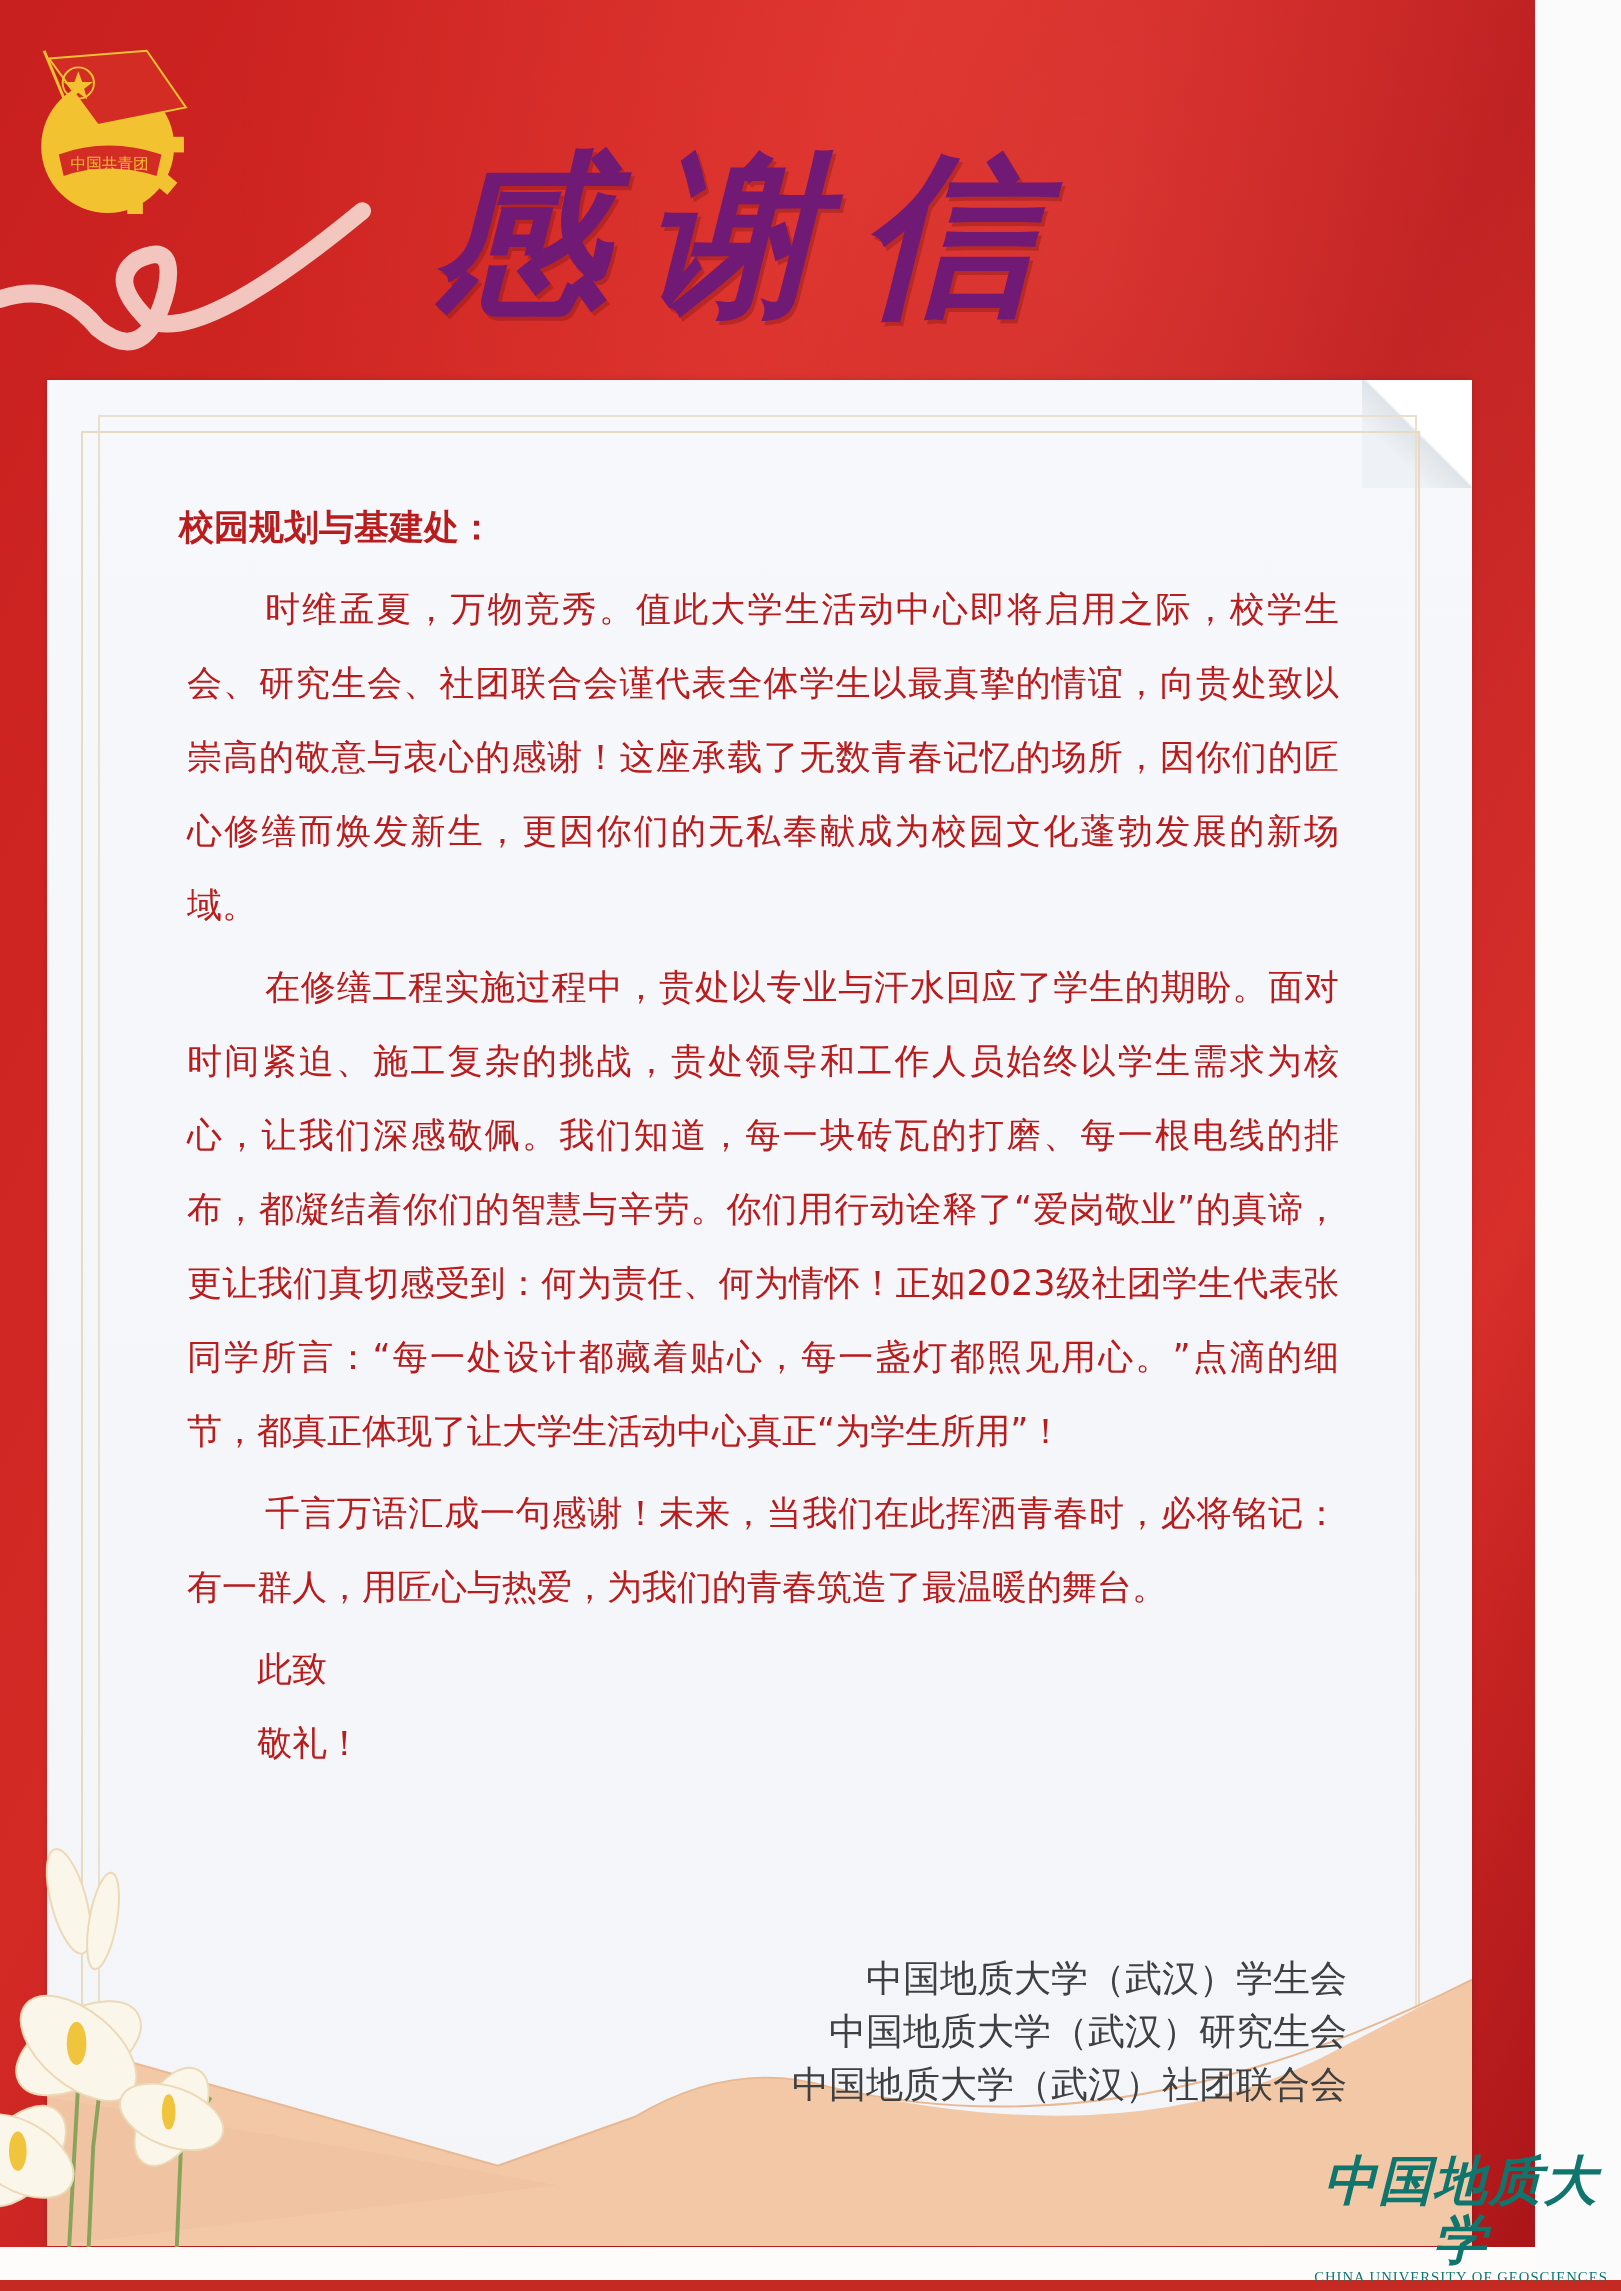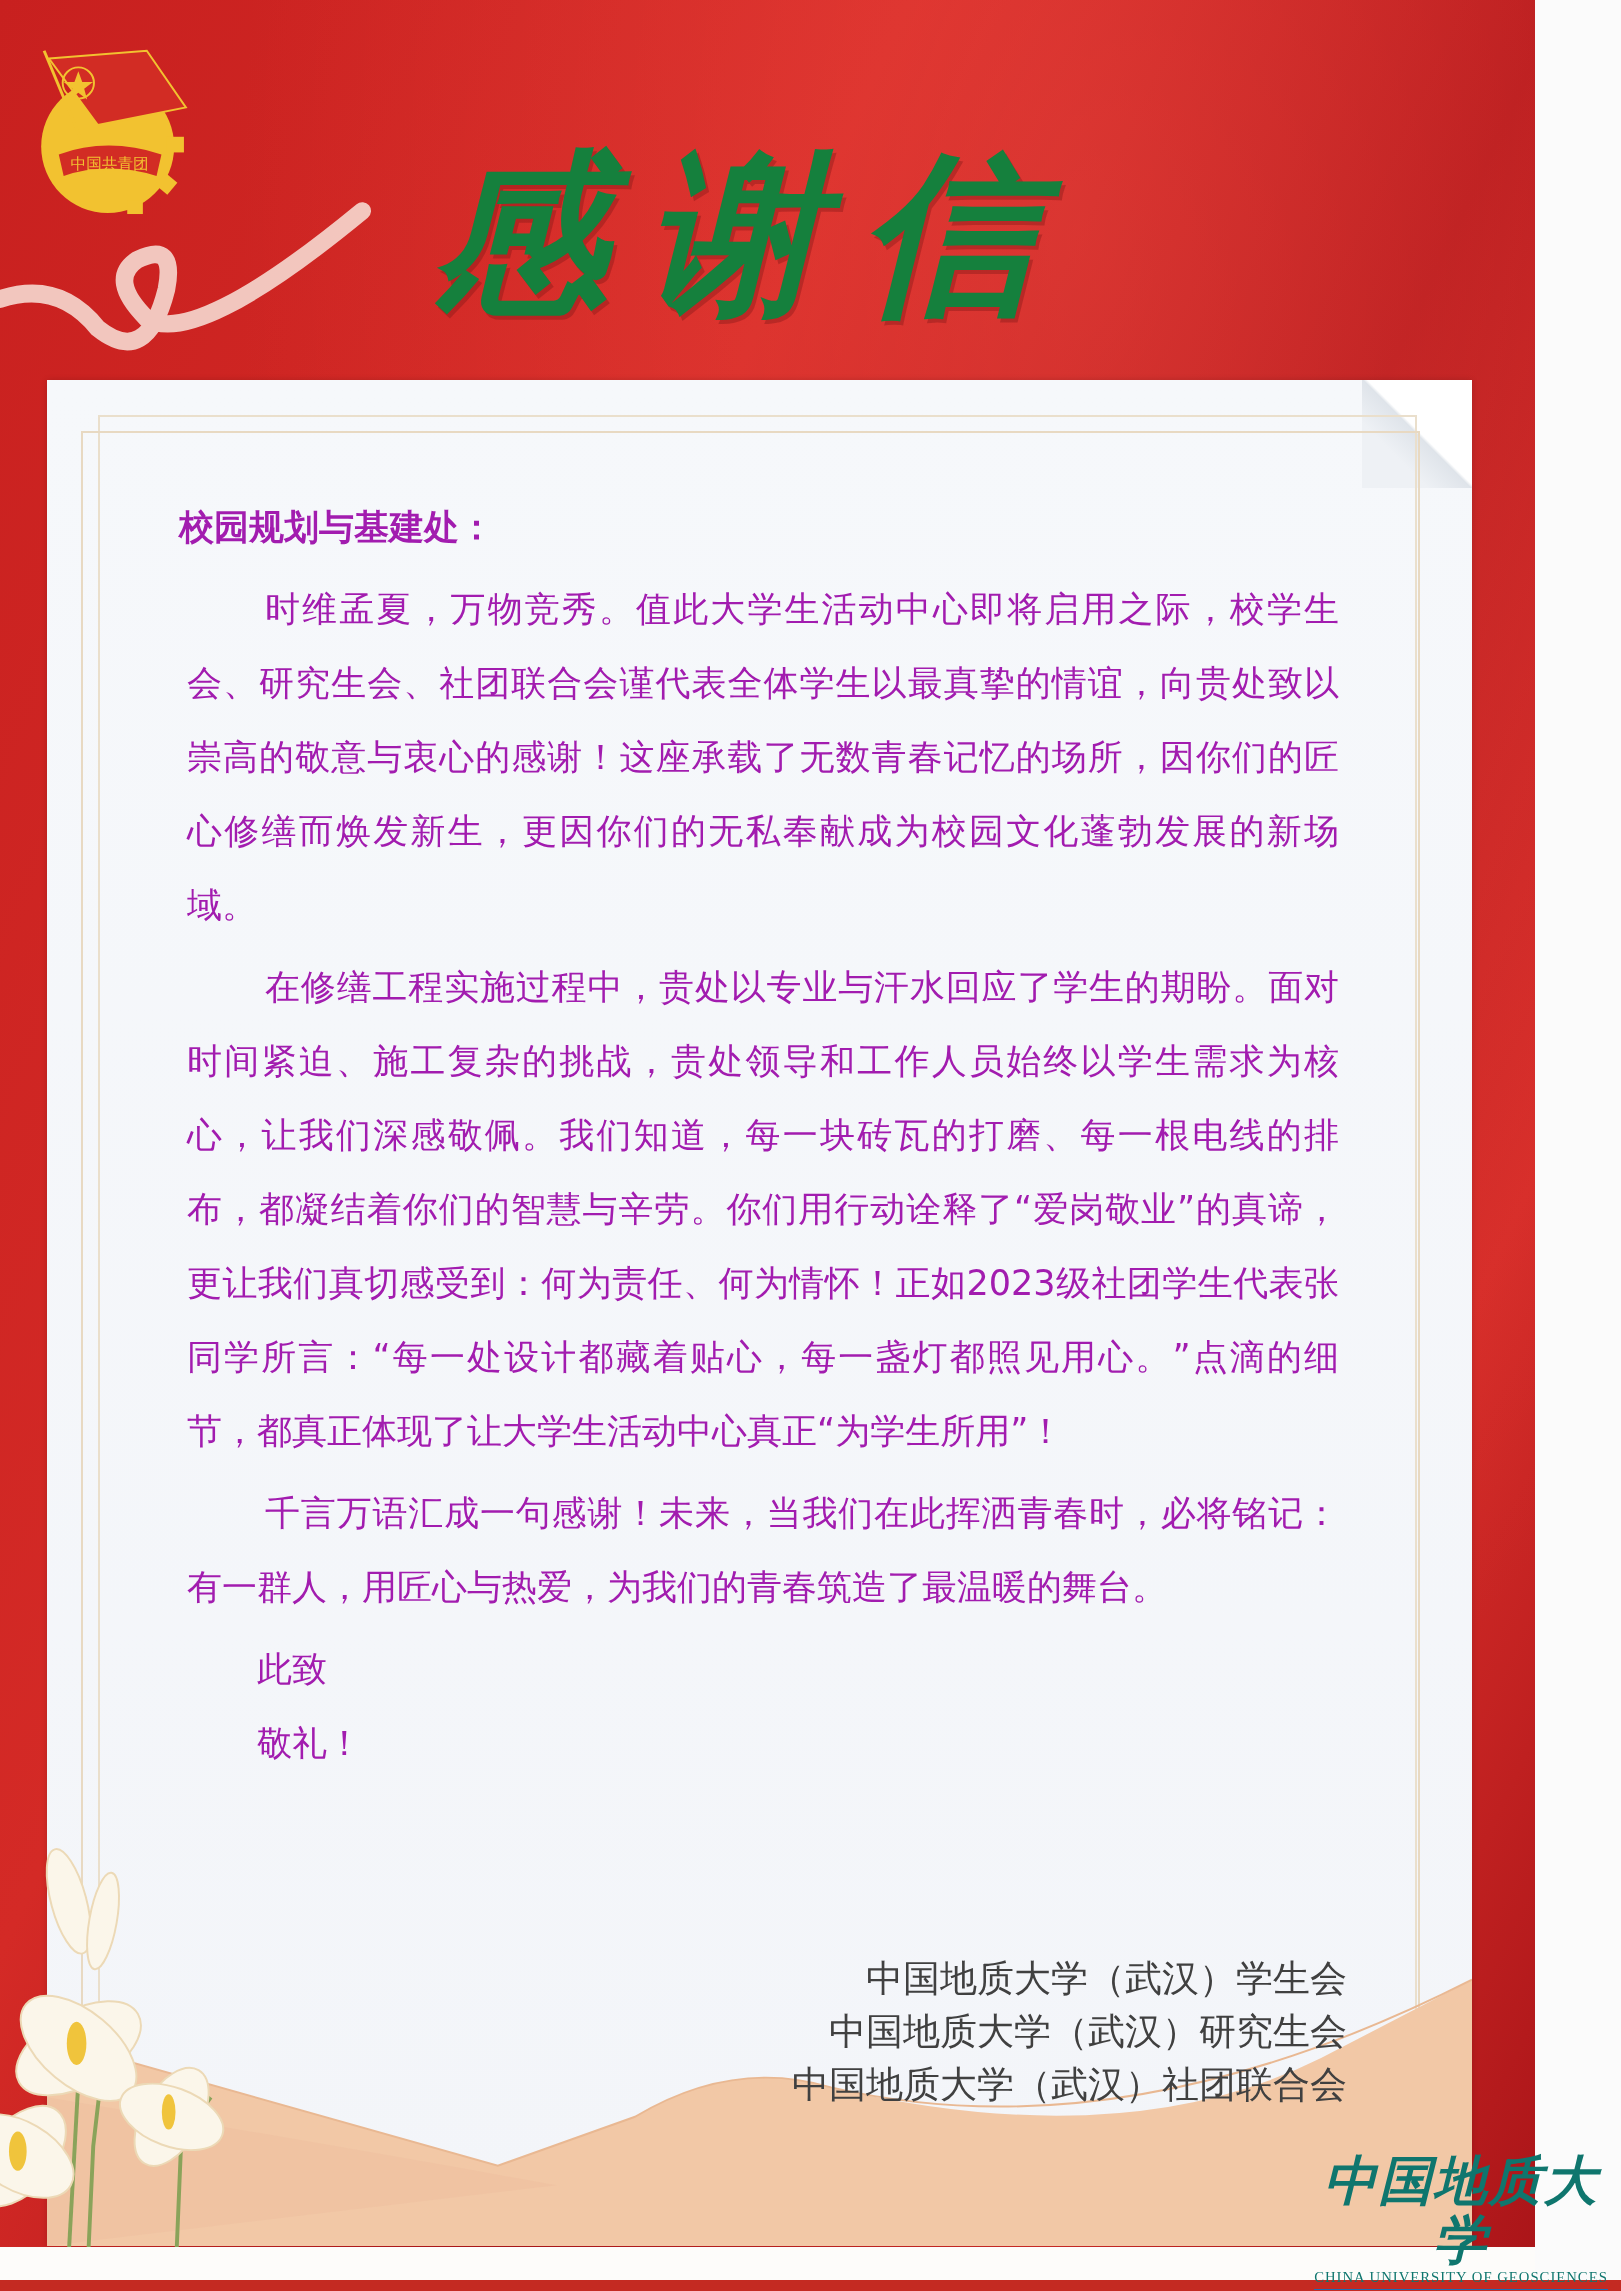--- a/index.html
+++ b/index.html
@@ -16,22 +16,22 @@
   }
   .right-margin { position: absolute; left: 1535px; top: 0; width: 86px; height: 2292px; background: #fbfbfb; }
   .bottom-bar { position: absolute; left: 0; top: 2280px; width: 1621px; height: 11.8px; background: #c42a22; }
   .bottom-white { position: absolute; left: 0; top: 2247px; width: 1535px; height: 33px; background: #fdfcfa; }
 
   .emblem { position: absolute; left: 29px; top: 39px; width: 172px; height: 176px; }
   .ribbon { position: absolute; left: 0; top: 201px; width: 372px; height: 157px; }
 
   .title {
     position: absolute; left: 431px; top: 118px; width: 686px; height: 235px;
-    font-family: Liberation Serif, serif;
-    font-size: 176px; font-weight: bold; color: #15803d; letter-spacing: 39px;
+    font-family: Liberation Sans, sans-serif;
+    font-size: 176px; font-weight: bold; color: #701a75; letter-spacing: 39px;
     font-style: italic;
     text-shadow: 2.9px 3.9px 0 rgba(120,20,20,0.35);
     line-height: 235px;
   }
 
   .paper {
     position: absolute; left: 47px; top: 380px; width: 1425px; height: 1866px;
     background: linear-gradient(180deg, #f6f8fb 0%, #f3f5f9 100%);
     box-shadow: 0 0 5.9px rgba(0,0,0,0.15);
   }
@@ -39,21 +39,21 @@
     position: absolute; left: 1362px; top: 380px; width: 110px; height: 108px;
     background: linear-gradient(225deg, #ffffff 48%, #dfe4ea 50%, #eef1f5 70%);
   }
   .frame-outer { position: absolute; left: 81px; top: 431px; width: 1339px; height: 1784px; border: 2.9px solid #e8d9c2; box-sizing: border-box; }
   .frame-inner { position: absolute; left: 98px; top: 415px; width: 1319px; height: 1813px; border: 2.9px solid #eadfcc; box-sizing: border-box; }
 
   .envelope { position: absolute; left: 47px; top: 1921px; width: 1425px; height: 325px; }
 
   .letter {
     position: absolute; left: 179px; top: 490px; width: 1168px;
-    color: #a21caf; font-size: 35px; line-height: 74px;
+    color: #b91c1c; font-size: 35px; line-height: 74px;
   }
   .salutation { font-weight: bold; font-size: 35px; margin: 0; }
   .para { margin: 8px; text-indent: 78px; text-align: justify; }
   .closing { margin: 0; padding-left: 78px; }
   .signature { position: absolute; right: 274px; top: 1952px; text-align: right; color: #404040; font-size: 37px; line-height: 53px; }
 
   .flowers { position: absolute; left: 0; top: 1823px; width: 353px; height: 431px; }
 
   .logo { position: absolute; left: 1304px; top: 2151px; width: 314px; height: 137px; text-align: center; color: #0f766e; }
   .logo-cn { font-family: "DejaVu Serif", serif; font-size: 53px; font-weight: bold; font-style: italic; line-height: 59px; letter-spacing: 2px; }

